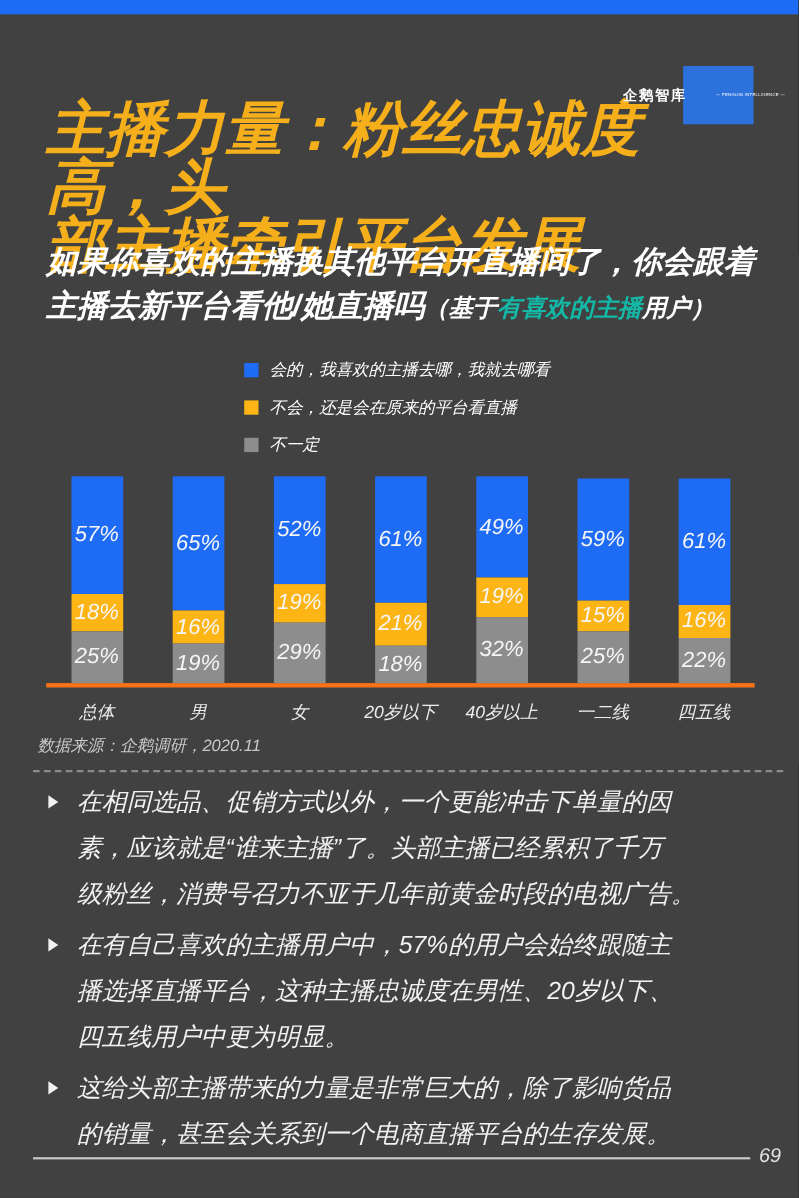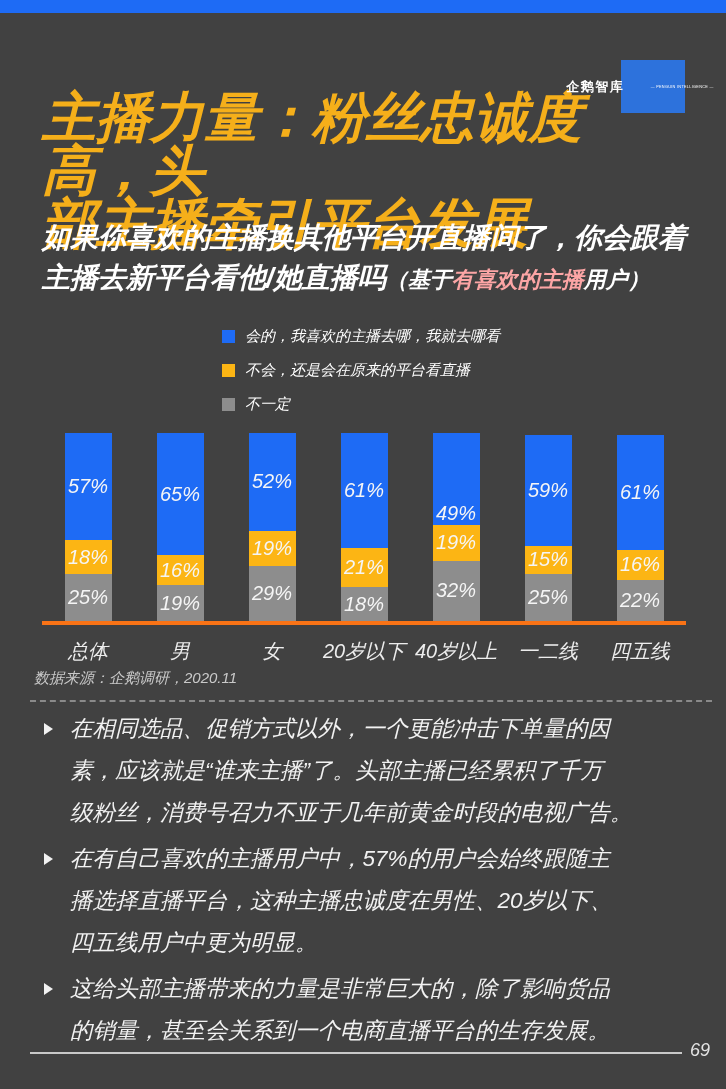--- a/index.html
+++ b/index.html
@@ -23,35 +23,35 @@
   }
   .logo-name { font-size:13px; font-weight:bold; letter-spacing:1.5px; white-space:nowrap; }
   .logo-caption { font-size:7px; transform:scale(.55); transform-origin:center; white-space:nowrap; letter-spacing:.5px; }
 
   .question {
     position:absolute; left:42px; top:218px; width:660px;
     font-size:28px; line-height:40px; font-weight:bold; font-style:italic; color:#FFFFFF;
   }
   .question .main { white-space:pre-line; }
   .question .note { font-size:22px; }
-  .question .note-hl { color:#fca5a5;text-align:center; }
+  .question .note-hl { color:#14b8a6;text-align:center; }
 
   .legend { position:absolute; left:222px; top:329px; display:flex; flex-direction:column; gap:20px; }
   .legend-item { display:flex; align-items:center; gap:10px; height:14px; }
   .swatch { width:13px; height:13px; flex:none; }
   .legend-label { font-size:15px; font-style:italic; color:#ffffff; white-space:nowrap; }
 
   .chart { position:absolute; left:42px; top:433px; width:644px; }
   .bars { display:flex; height:188px; border-bottom:4px solid #f97316; align-items:flex-end; }
   .bar-col { flex:1; display:flex; justify-content:center; }
   .bar { width:47px; display:flex; flex-direction:column; }
   .seg { display:flex; align-items:center; justify-content:center; }
   .seg-label { font-size:20px; font-style:italic; font-weight:500; color:#F5F5F5; }
   .cats { display:flex; margin-top:13px; }
-  .cat-label { flex:1; text-align:center; font-size:20px; font-style:italic; color:#EDEDED; white-space:nowrap; }
+  .cat-label { flex:1; text-align:center; font-size:16px; font-style:italic; color:#EDEDED; white-space:nowrap; }
 
   .source { position:absolute; left:34px; top:669px; font-size:15px; font-style:italic; color:#C9C9C9; }
   .divider { position:absolute; left:30px; top:700px; width:682px; border-top:2px dashed #8A8A8A; }
 
   .bullets { position:absolute; left:44px; top:708px; width:616px; display:flex; flex-direction:column; gap:4px; }
   .bullet { display:flex; gap:17px; }
   .b-marker {
     flex:none; width:0; height:0; margin-top:15px;
     border-left:9px solid #F2F2F2; border-top:6px solid transparent; border-bottom:6px solid transparent;
   }
@@ -143,21 +143,21 @@
             <div class="seg" style="height: 39.48px; background: rgb(252, 181, 20);">
               <span class="seg-label">21%</span>
             </div>
             <div class="seg" style="height: 33.84px; background: rgb(141, 141, 141);">
               <span class="seg-label">18%</span>
             </div>
           </div>
         </div>
         <div class="bar-col">
           <div class="bar">
-            <div class="seg" style="height: 92.12px; background: rgb(30, 107, 245); align-items: flex-end;">
+            <div class="seg" style="height: 92.12px; background: rgb(30, 107, 245);">
               <span class="seg-label">49%</span>
             </div>
             <div class="seg" style="height: 35.72px; background: rgb(252, 181, 20);">
               <span class="seg-label">19%</span>
             </div>
             <div class="seg" style="height: 60.16px; background: rgb(141, 141, 141);">
               <span class="seg-label">32%</span>
             </div>
           </div>
         </div>

